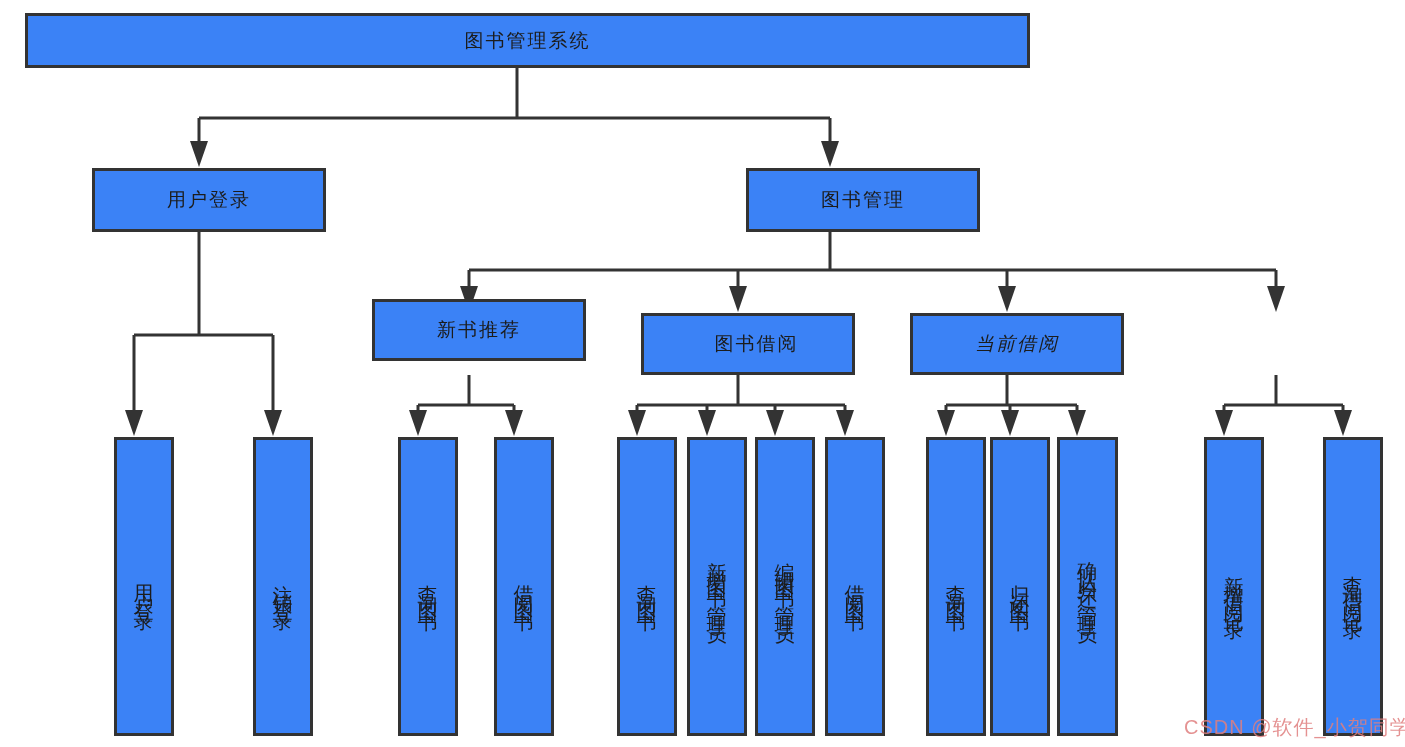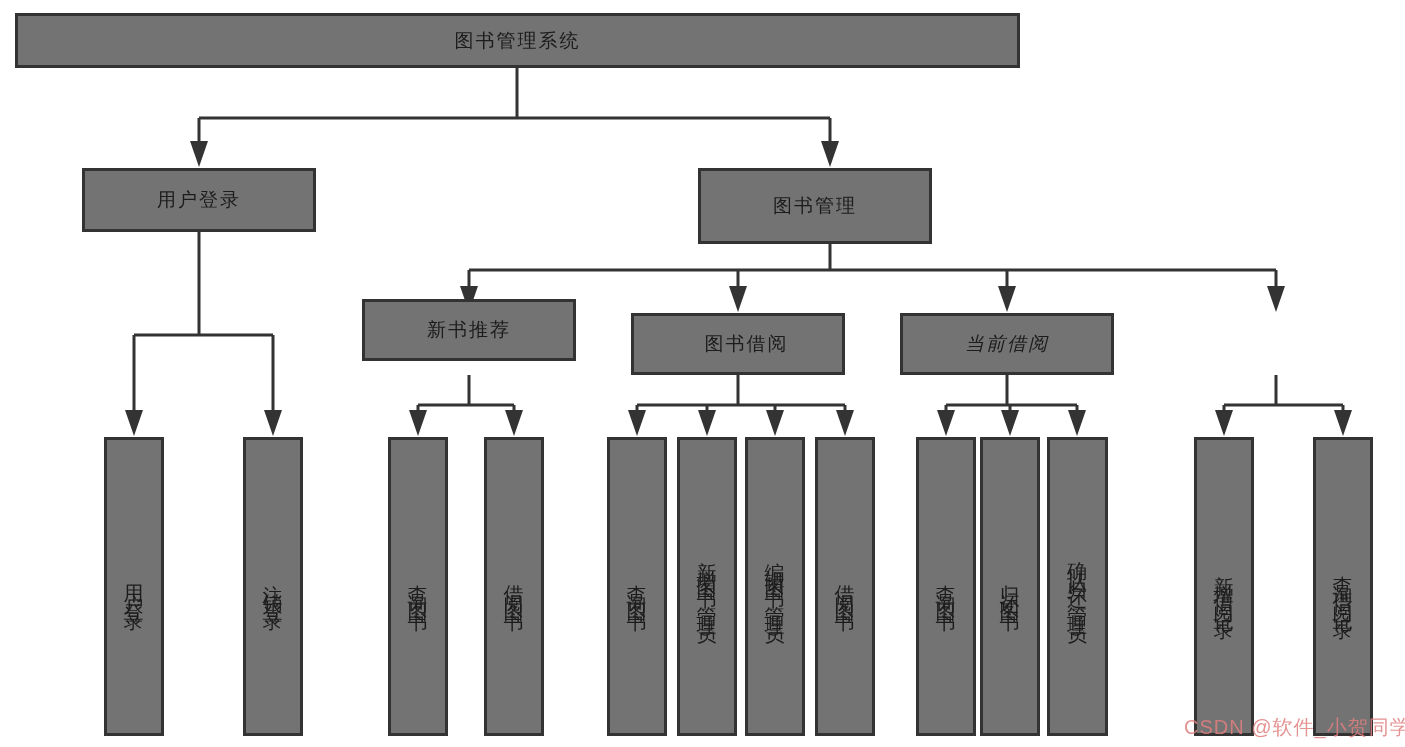--- a/index.html
+++ b/index.html
@@ -4,24 +4,25 @@
 <style>
   html,body { margin:0; padding:0; background:#ffffff; }
   .canvas {
     position:relative; width:1405px; height:747px; background:var(--background,#fff);
     font-family:"Liberation Sans","DejaVu Sans",sans-serif; overflow:hidden;
   }
   svg.wires { position:absolute; left:0; top:0; width:1405px; height:747px; }
   svg.wires path { stroke:var(--line,#333); stroke-width:3; fill:none; }
   svg.wires polygon { fill:var(--line,#333); }
   .node {
-    position:absolute; box-sizing:border-box; background:#737373;
+    position:absolute; box-sizing:border-box; background:#3b82f6;
     border:3px solid var(--line,#333);
     display:flex; align-items:center; justify-content:center;
     color:var(--text,#1c1c1c);
+    margin-left:10px;
   }
   .h-node { font-size:19px; letter-spacing:2px; white-space:nowrap; }
   .v-node span {
     writing-mode:vertical-rl; text-orientation:mixed;
     font-size:20px; letter-spacing:9px; line-height:1;
   }
   .watermark {
     position:absolute; left:1160px; top:714px; font-size:20px;
     color:var(--watermark,#e07f7f); opacity:.85; letter-spacing:1px;
     white-space:nowrap; z-index:5;margin-left:24px;
@@ -64,21 +65,21 @@
     <polygon points="1068,410 1086,410 1077,436"></polygon>
 
     <path d="M1276 375 V405 M1224 405 H1343 M1224 405 V414 M1343 405 V414"></path>
     <polygon points="1215,410 1233,410 1224,436"></polygon>
     <polygon points="1334,410 1352,410 1343,436"></polygon>
   </svg>
 
   <div class="node h-node" style="left:15px; top:13px; width:1005px; height:55px;">图书管理系统</div>
 
   <div class="node h-node" style="left:82px; top:168px; width:234px; height:64px;">用户登录</div>
-  <div class="node h-node" style="left:698px; top:168px; width:234px; height:76px;">图书管理</div>
+  <div class="node h-node" style="left:736px; top:168px; width:234px; height:64px;">图书管理</div>
 
   <div class="node h-node" style="left:362px; top:299px; width:214px; height:62px;">新书推荐</div>
   <div class="node h-node" style="left:631px; top:313px; width:214px; height:62px;padding-left:17px;">图书借阅</div>
   <div class="node h-node" style="left:900px; top:313px; width:214px; height:62px;font-style:italic;">当前借阅</div>
 
   <div class="node v-node" style="left:104px; top:437px; width:60px; height:299px;">
     <span>用户登录</span>
   </div>
   <div class="node v-node" style="left:243px; top:437px; width:60px; height:299px;">
     <span>注销登录</span>

